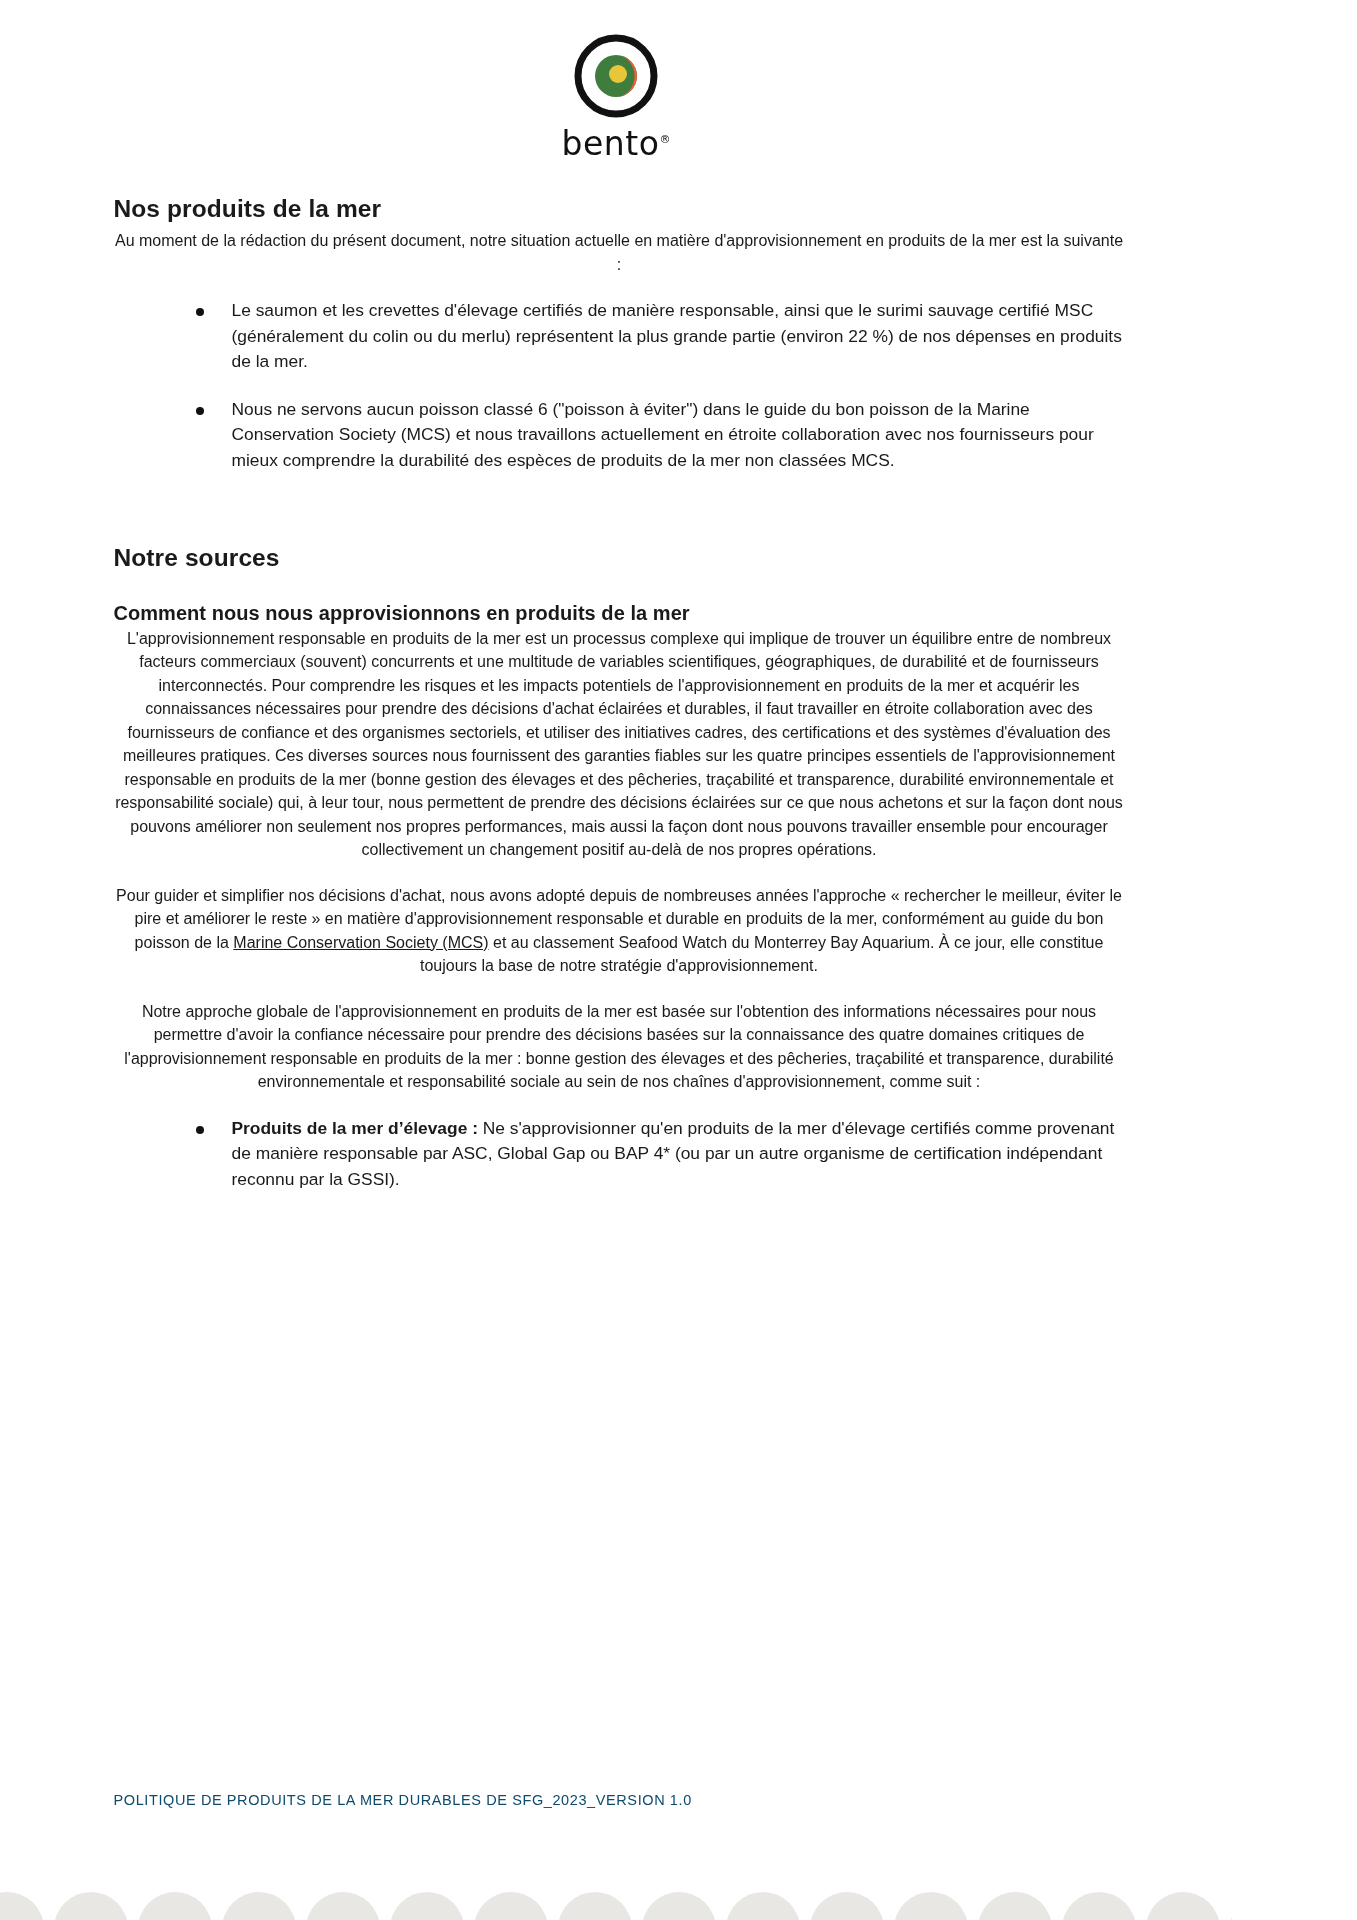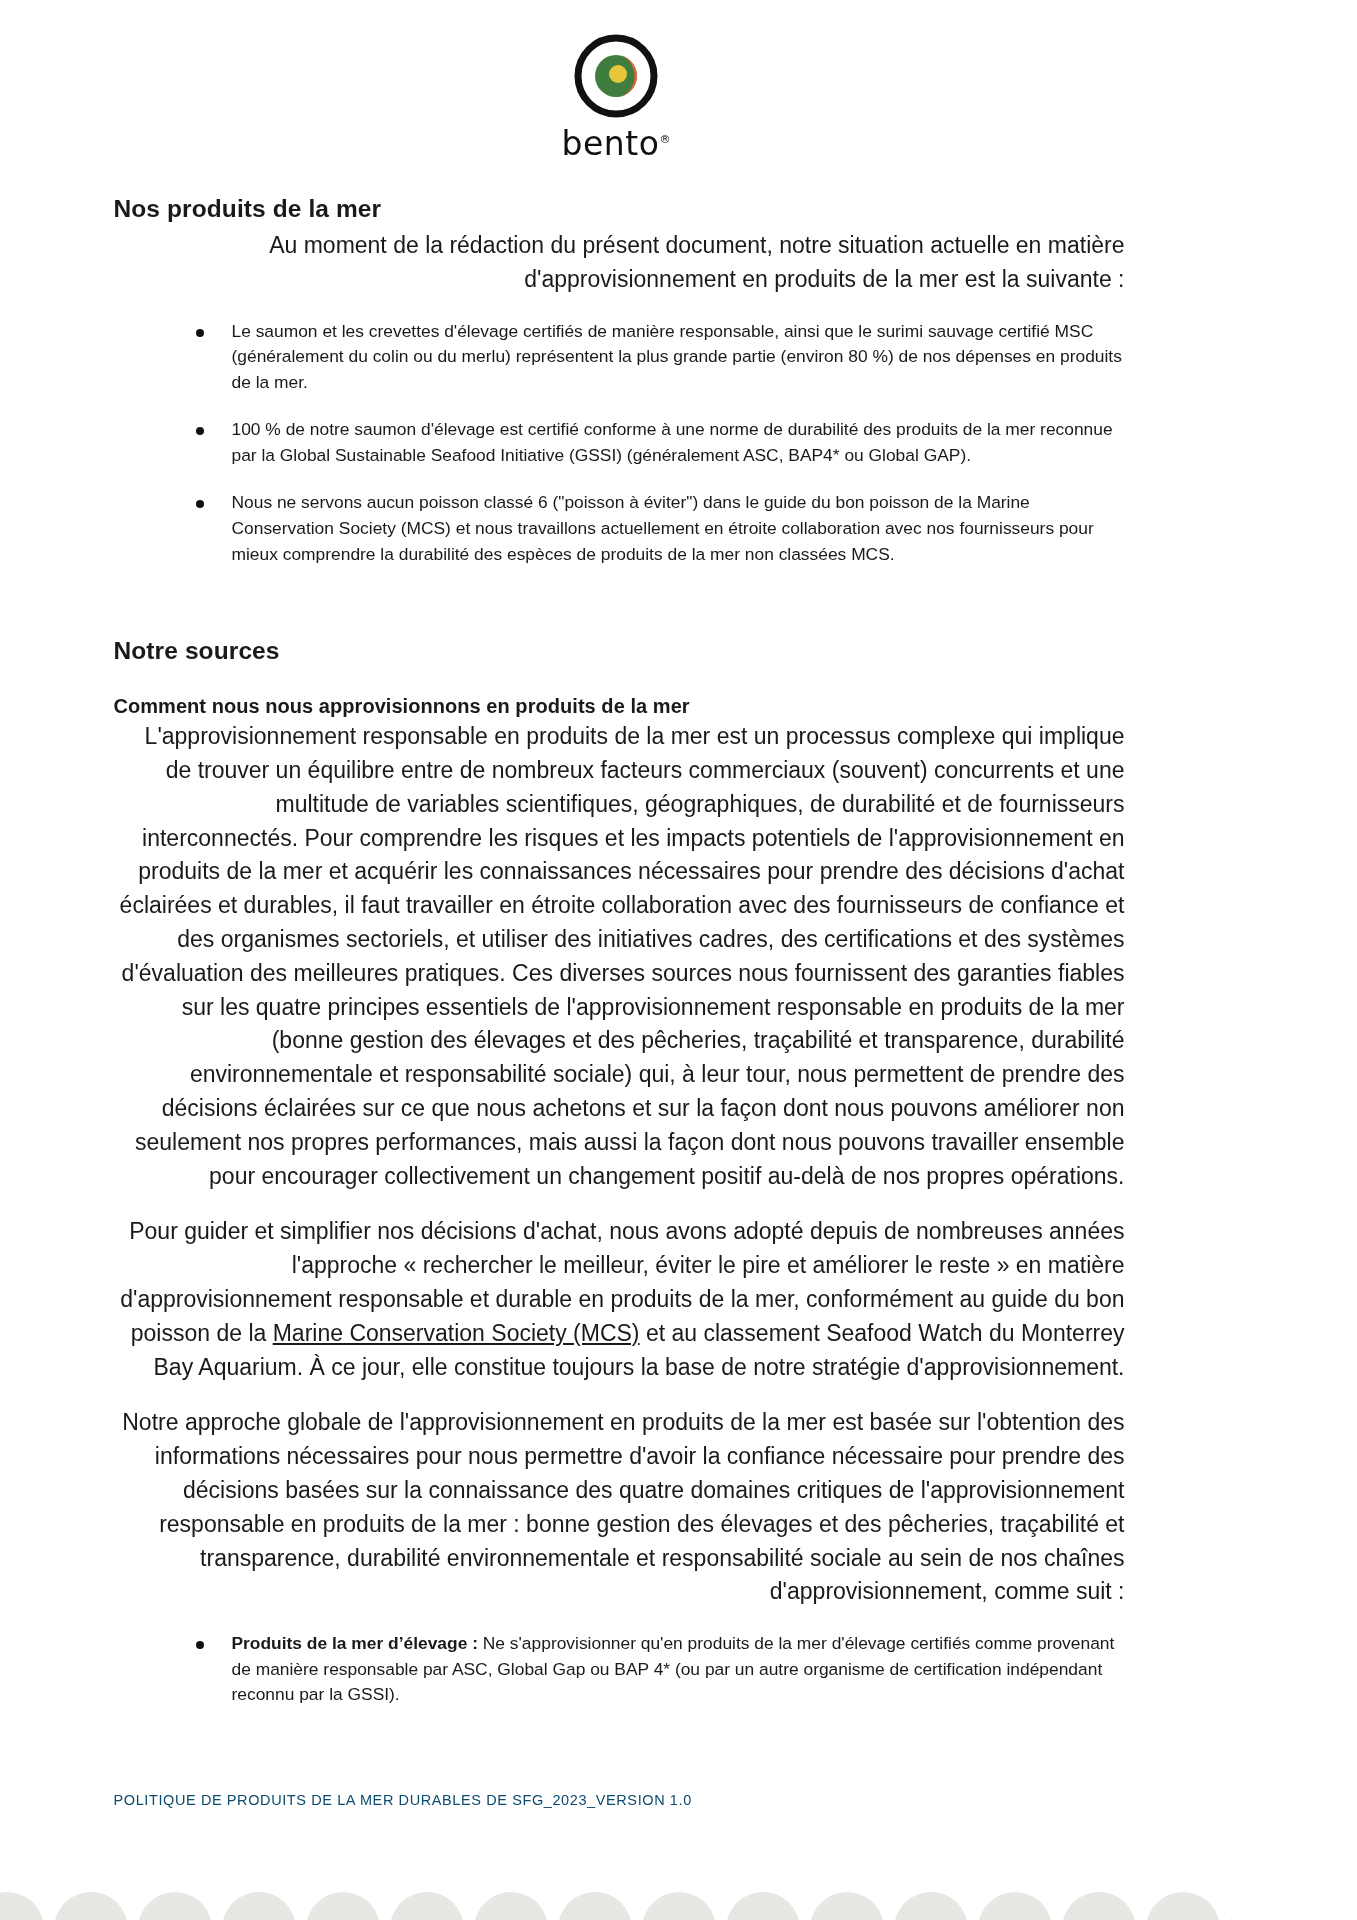--- a/index.html
+++ b/index.html
@@ -69,24 +69,24 @@
     margin-top: 70px;
     margin-bottom: 14px;
   }
   h2.sub-title {
     font-size: 20px;
     font-weight: bold;
     margin: 30px 0 2px 0;
     letter-spacing: 0.05px;
   }
   p.body {
-    font-size: 23px;
+    font-size: 16px;
     line-height: 1.47;
     margin: 0 0 0 0;
-    text-align: right;
+    text-align: center;
   }
   p.body + p.body {
     margin-top: 22px;
   }
   ul.bullets {
     list-style: none;
     margin: 22px 0 0 0;
     padding: 0 0 0 66px;
   }
   ul.bullets li {
@@ -167,22 +167,21 @@
     </div>
     <div class="logo-word"><span>bento</span><span class="tm">®</span></div>
   </div>
 
   <div class="content">
 
     <h1 class="sec-title">Nos produits de la mer</h1>
     <p class="body">Au moment de la rédaction du présent document, notre situation actuelle en matière d'approvisionnement en produits de la mer est la suivante :</p>
 
     <ul class="bullets">
-      <li>Le saumon et les crevettes d'élevage certifiés de manière responsable, ainsi que le surimi sauvage certifié MSC (généralement du colin ou du merlu) représentent la plus grande partie (environ 80 %) de nos dépenses en produits de la mer.</li>
-      <li>100 % de notre saumon d'élevage est certifié conforme à une norme de durabilité des produits de la mer reconnue par la Global Sustainable Seafood Initiative (GSSI) (généralement ASC, BAP4* ou Global GAP).</li>
+      <li>Le saumon et les crevettes d'élevage certifiés de manière responsable, ainsi que le surimi sauvage certifié MSC (généralement du colin ou du merlu) représentent la plus grande partie (environ 22 %) de nos dépenses en produits de la mer.</li>
       <li>Nous ne servons aucun poisson classé 6 ("poisson à éviter") dans le guide du bon poisson de la Marine Conservation Society (MCS) et nous travaillons actuellement en étroite collaboration avec nos fournisseurs pour mieux comprendre la durabilité des espèces de produits de la mer non classées MCS.</li>
     </ul>
 
     <h1 class="sec-title spaced-top">Notre sources</h1>
 
     <h2 class="sub-title">Comment nous nous approvisionnons en produits de la mer</h2>
     <p class="body">L'approvisionnement responsable en produits de la mer est un processus complexe qui implique de trouver un équilibre entre de nombreux facteurs commerciaux (souvent) concurrents et une multitude de variables scientifiques, géographiques, de durabilité et de fournisseurs interconnectés. Pour comprendre les risques et les impacts potentiels de l'approvisionnement en produits de la mer et acquérir les connaissances nécessaires pour prendre des décisions d'achat éclairées et durables, il faut travailler en étroite collaboration avec des fournisseurs de confiance et des organismes sectoriels, et utiliser des initiatives cadres, des certifications et des systèmes d'évaluation des meilleures pratiques. Ces diverses sources nous fournissent des garanties fiables sur les quatre principes essentiels de l'approvisionnement responsable en produits de la mer (bonne gestion des élevages et des pêcheries, traçabilité et transparence, durabilité environnementale et responsabilité sociale) qui, à leur tour, nous permettent de prendre des décisions éclairées sur ce que nous achetons et sur la façon dont nous pouvons améliorer non seulement nos propres performances, mais aussi la façon dont nous pouvons travailler ensemble pour encourager collectivement un changement positif au-delà de nos propres opérations.</p>
 
     <p class="body"><span>Pour guider et simplifier nos décisions d'achat, nous avons adopté depuis de nombreuses années l'approche « rechercher le meilleur, éviter le pire et améliorer le reste » en matière d'approvisionnement responsable et durable en produits de la mer, conformément au guide du bon poisson de la </span><span class="u">Marine Conservation Society (MCS)</span><span> et au classement Seafood Watch du Monterrey Bay Aquarium. À ce jour, elle constitue toujours la base de notre stratégie d'approvisionnement.</span></p>
 

